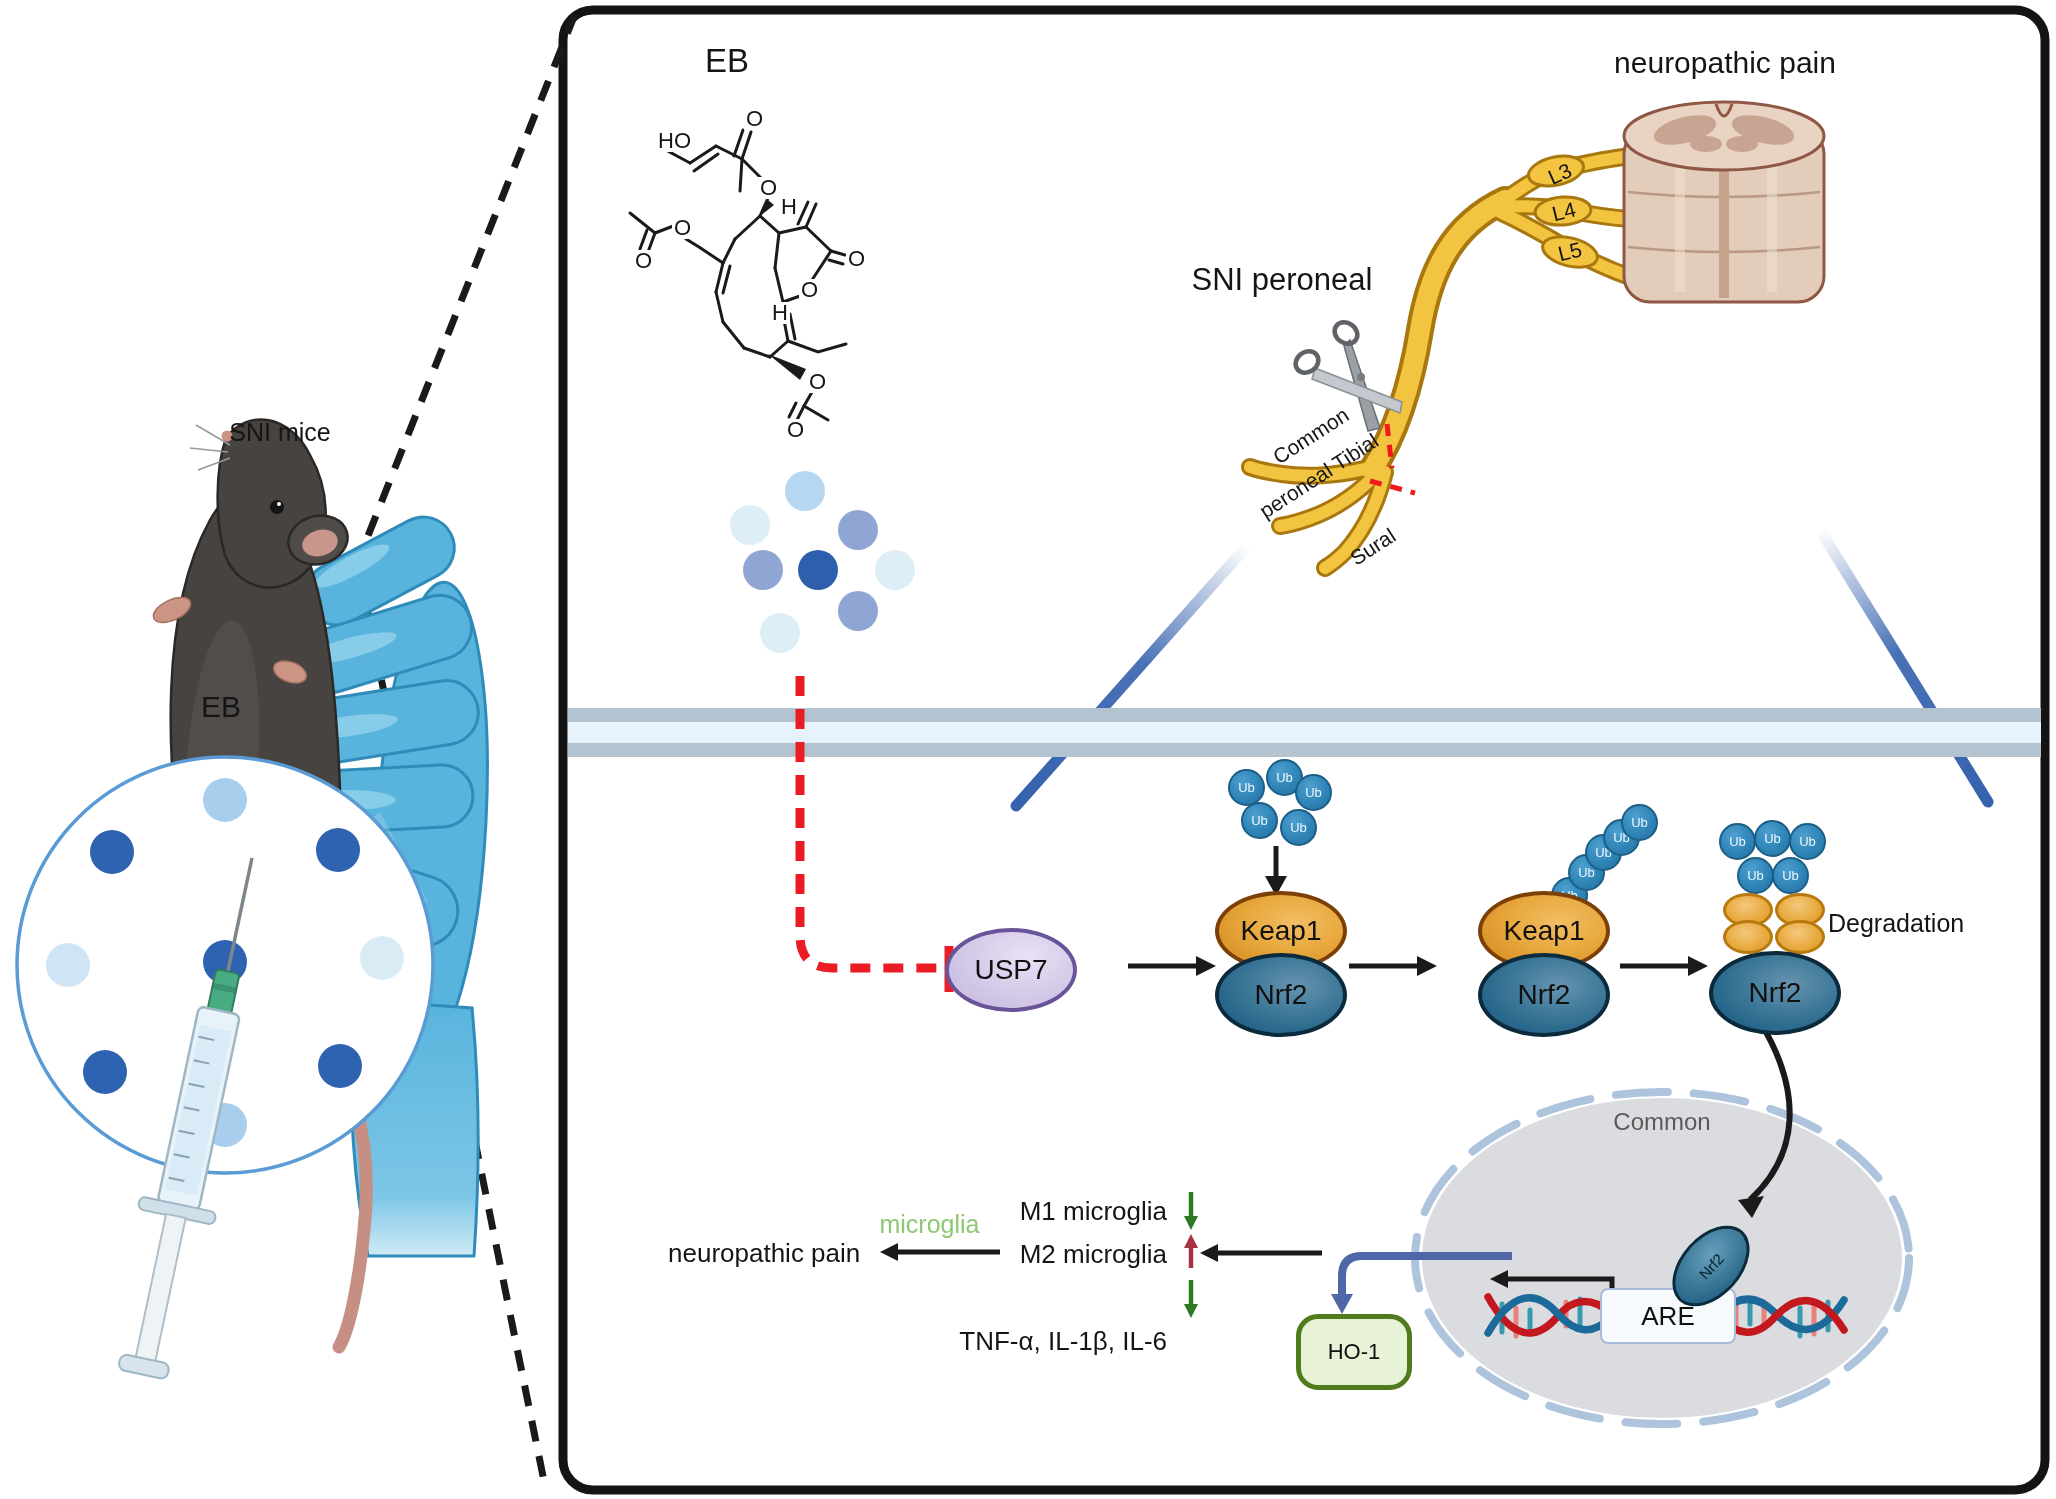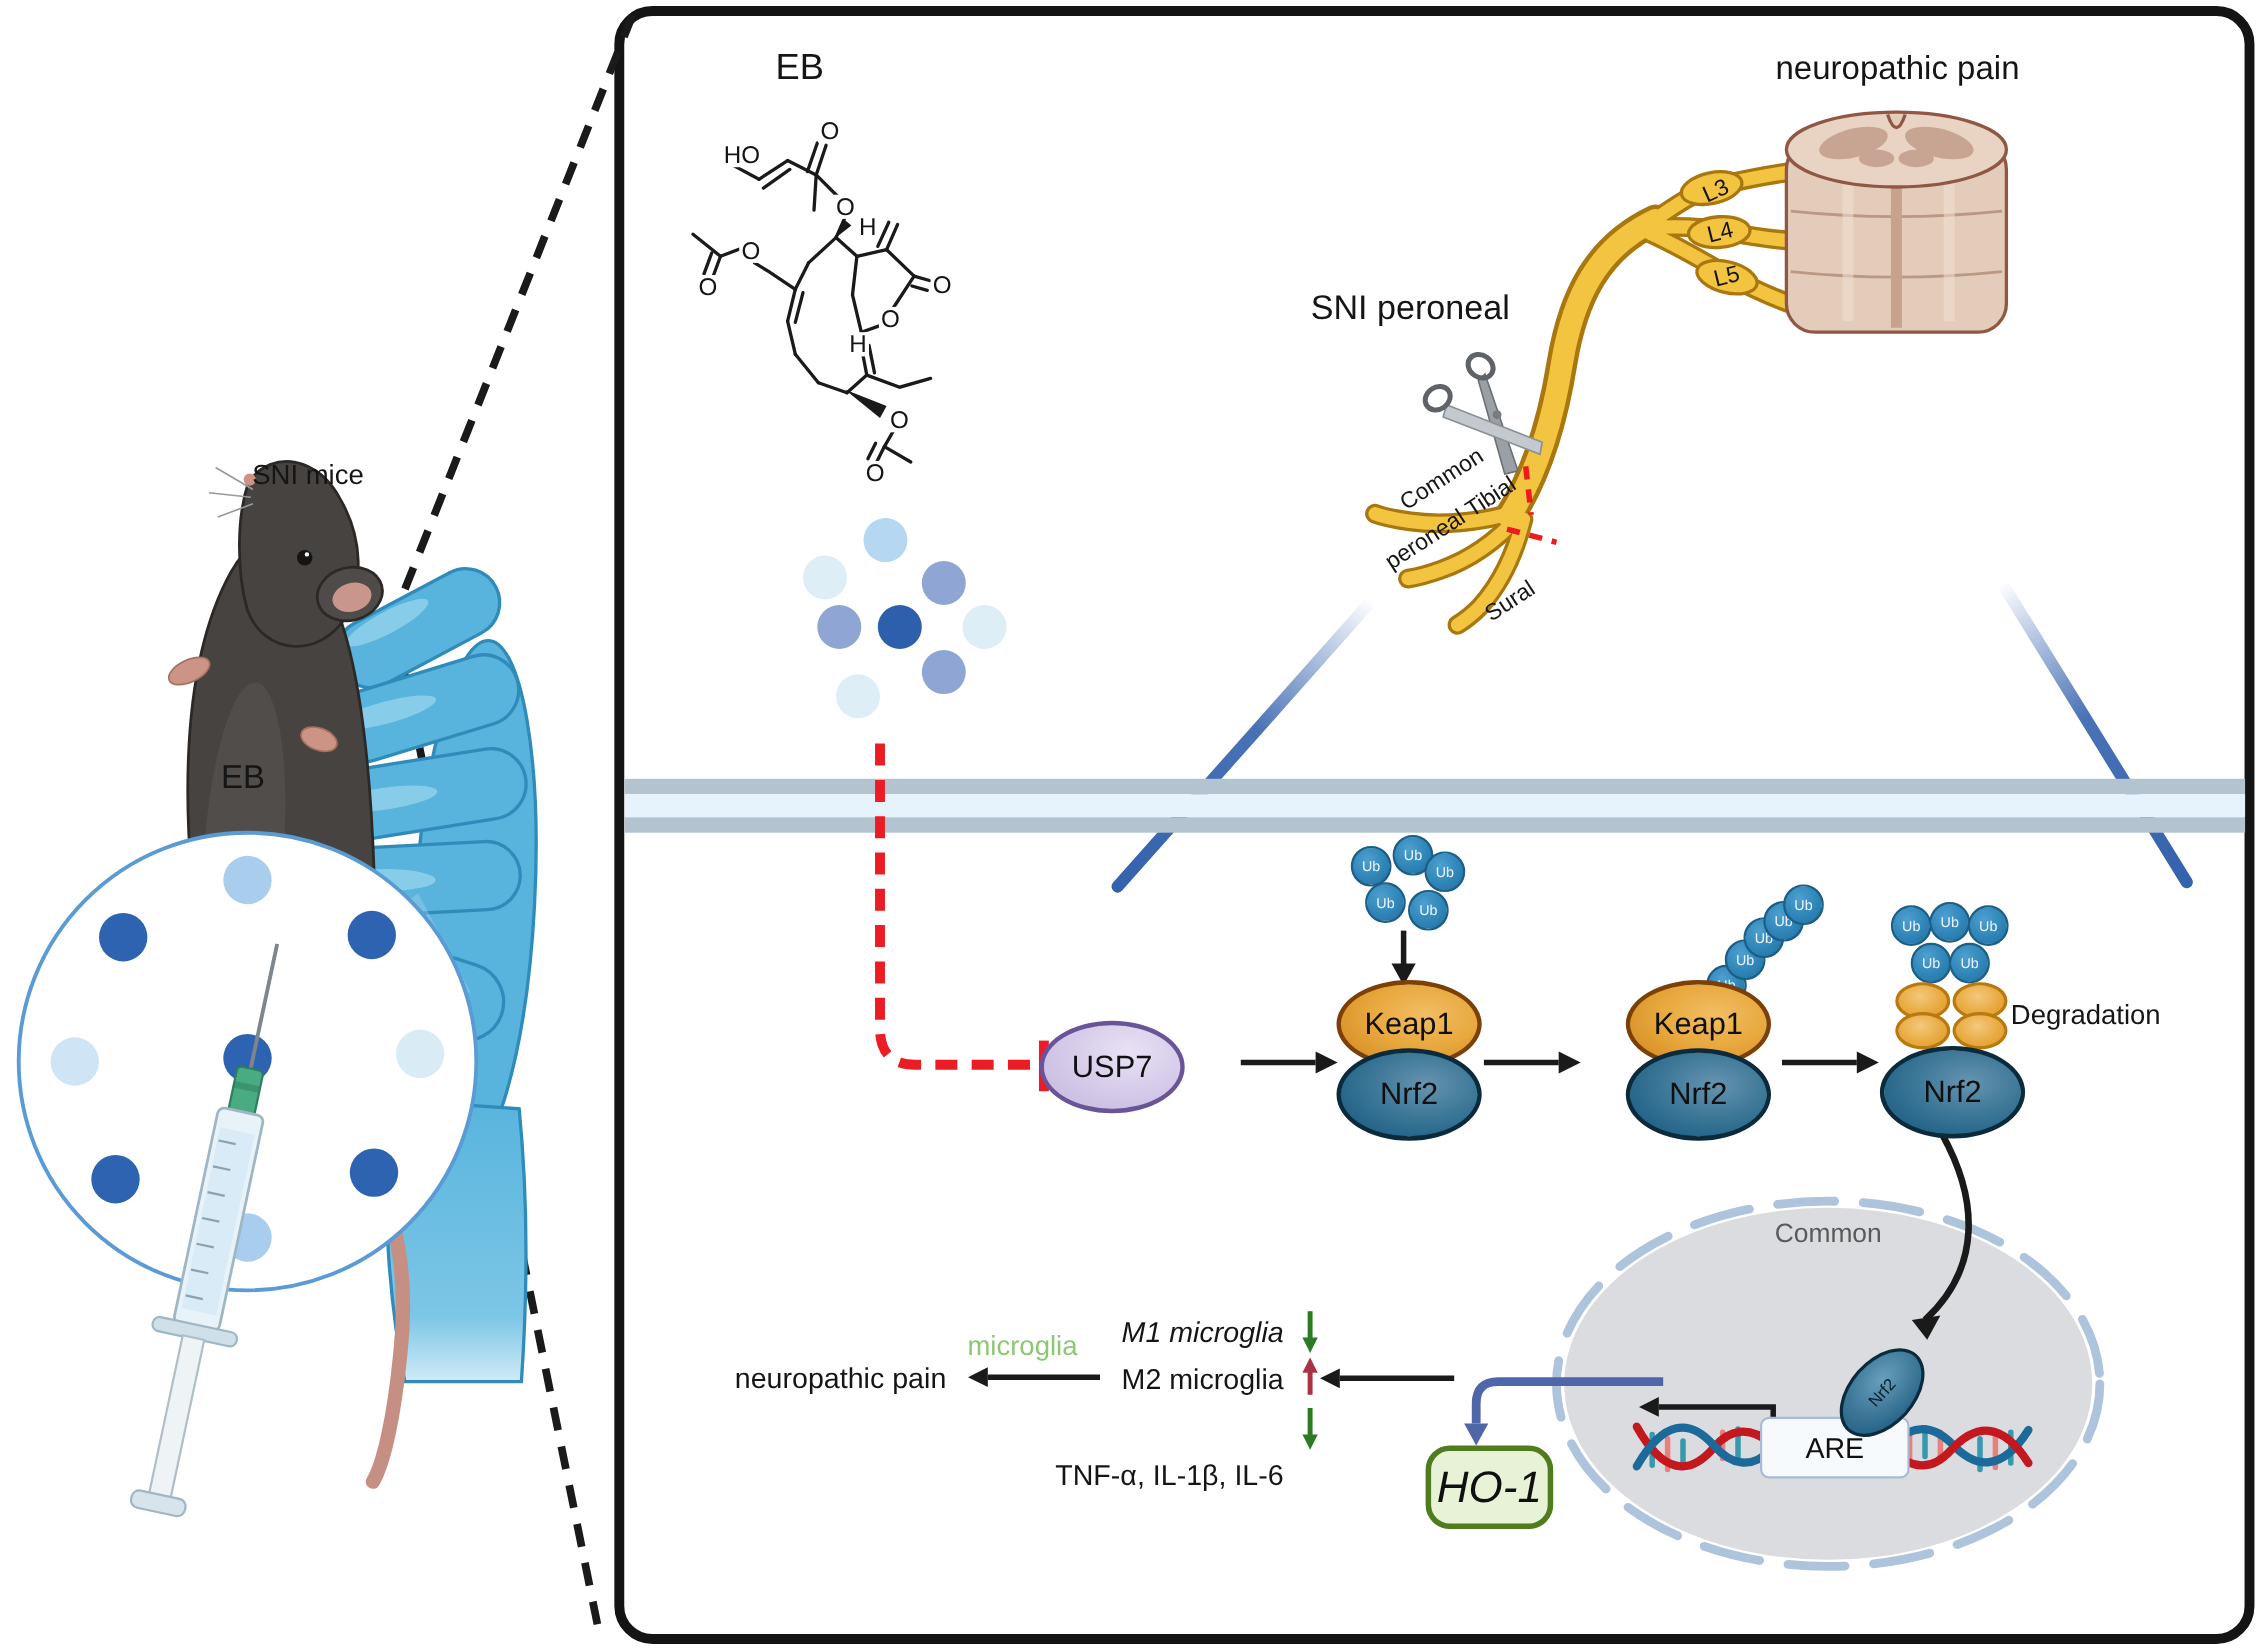--- a/index.html
+++ b/index.html
@@ -28,21 +28,21 @@
   .arebox{position:absolute;z-index:5;left:1600px;top:1288px;width:132px;height:52px;
        background:#f7fafd;border:2.5px solid #a9bad8;border-radius:8px;display:flex;
        align-items:center;justify-content:center;font-size:26px;color:#101010;}
   .nrf2small{position:absolute;z-index:6;left:1664px;top:1236px;width:88px;height:54px;
        border-radius:50%;transform:rotate(-48deg);
        background:radial-gradient(ellipse at 60% 35%,#66a0bd 0%,#3c7797 50%,#11567e 100%);
        border:3px solid #0b2b3c;display:flex;align-items:center;justify-content:center;
        font-size:15px;color:#0b1f2b;}
   .ho1{position:absolute;z-index:5;left:1296px;top:1314px;width:106px;height:66px;
        background:#e7f2d7;border:5px solid #507c1e;border-radius:22px;display:flex;
-       align-items:center;justify-content:center;font-size:40px;color:#101010;font-style:italic;}
+       align-items:center;justify-content:center;font-size:22px;color:#101010;}
   .outrow{position:absolute;z-index:3;left:905px;width:262px;text-align:right;
        font-size:26px;color:#151515;}
   .pdot{position:absolute;z-index:3;width:40px;height:40px;border-radius:50%;}
   .rot{transform-origin:center center;}
 </style>
 </head>
 <body>
 
 <div id="stage">
 
@@ -393,20 +393,20 @@
 <div class="oval nrf2" style="left:1709px;top:951px;width:124px;height:76px;">Nrf2</div>
 
 <div class="lbl" style="left:1828px;top:909px;font-size:25px;">Degradation</div>
 
 <div class="lbl center" style="left:1600px;top:1108px;width:124px;font-size:24px;color:#5a5a5a;">Common</div>
 <div class="arebox">ARE</div>
 <div class="nrf2small">Nrf2</div>
 
 <div class="ho1">HO-1</div>
 
-<div class="outrow" style="top:1196px;font-style:italic;">M1 microglia</div>
+<div class="outrow" style="top:1196px;">M1 microglia</div>
 <div class="outrow" style="top:1239px;">M2 microglia</div>
 <div class="outrow" style="top:1326px;">TNF-α, IL-1β, IL-6</div>
 
 <div class="lbl center" style="left:872px;top:1210px;width:115px;font-size:25px;color:#8cc873;">microglia</div>
 <div class="lbl" style="left:668px;top:1239px;font-size:26px;">neuropathic pain</div>
 
 </div>
 
 </body></html>

